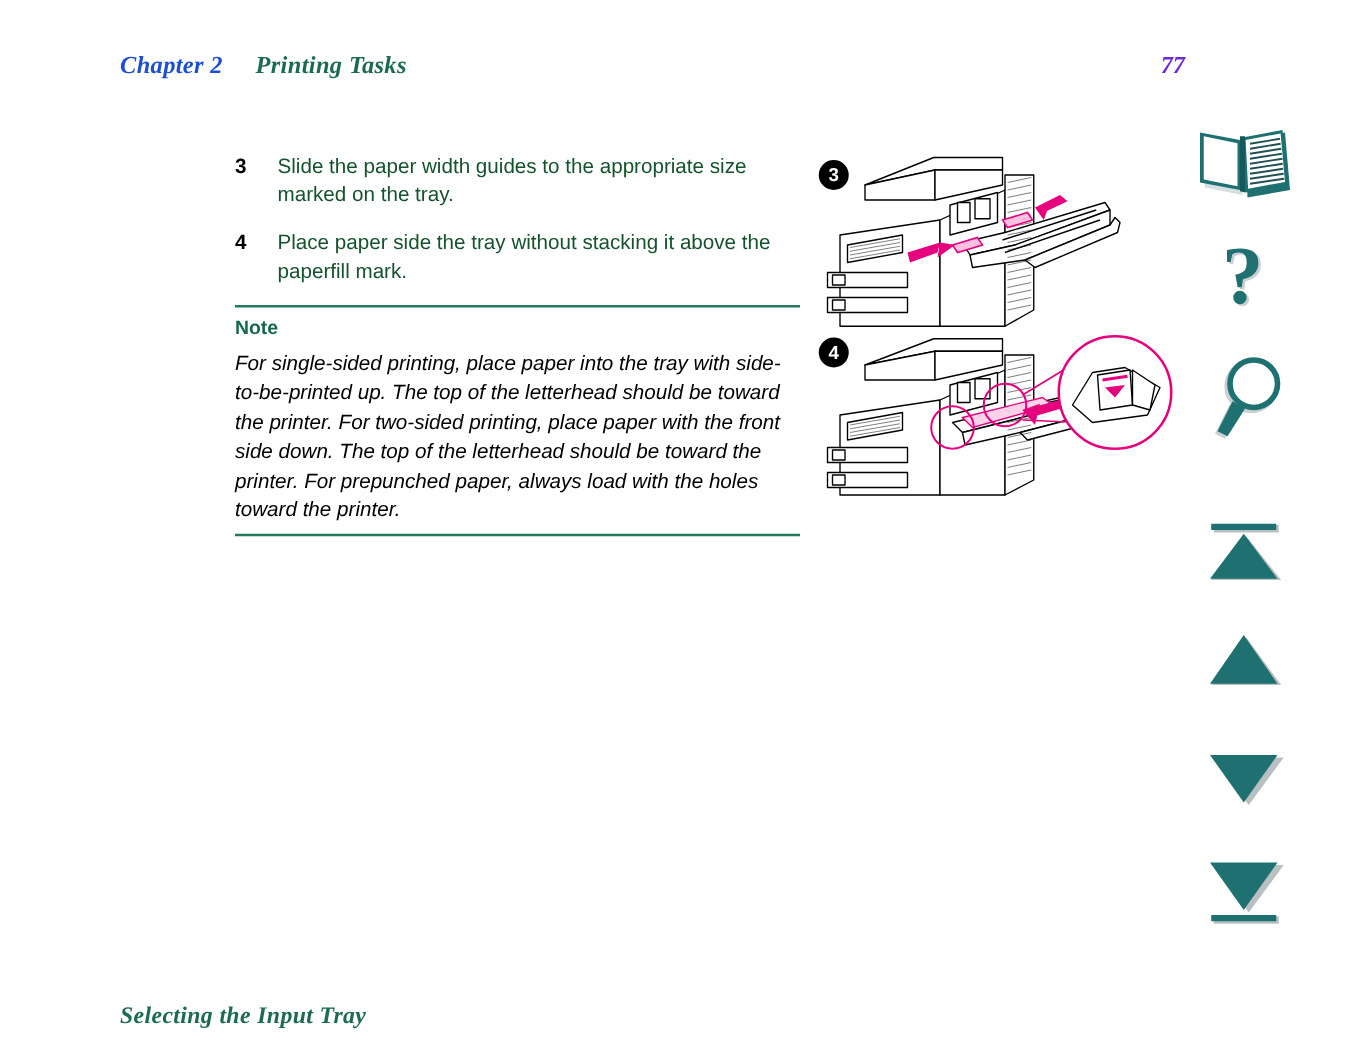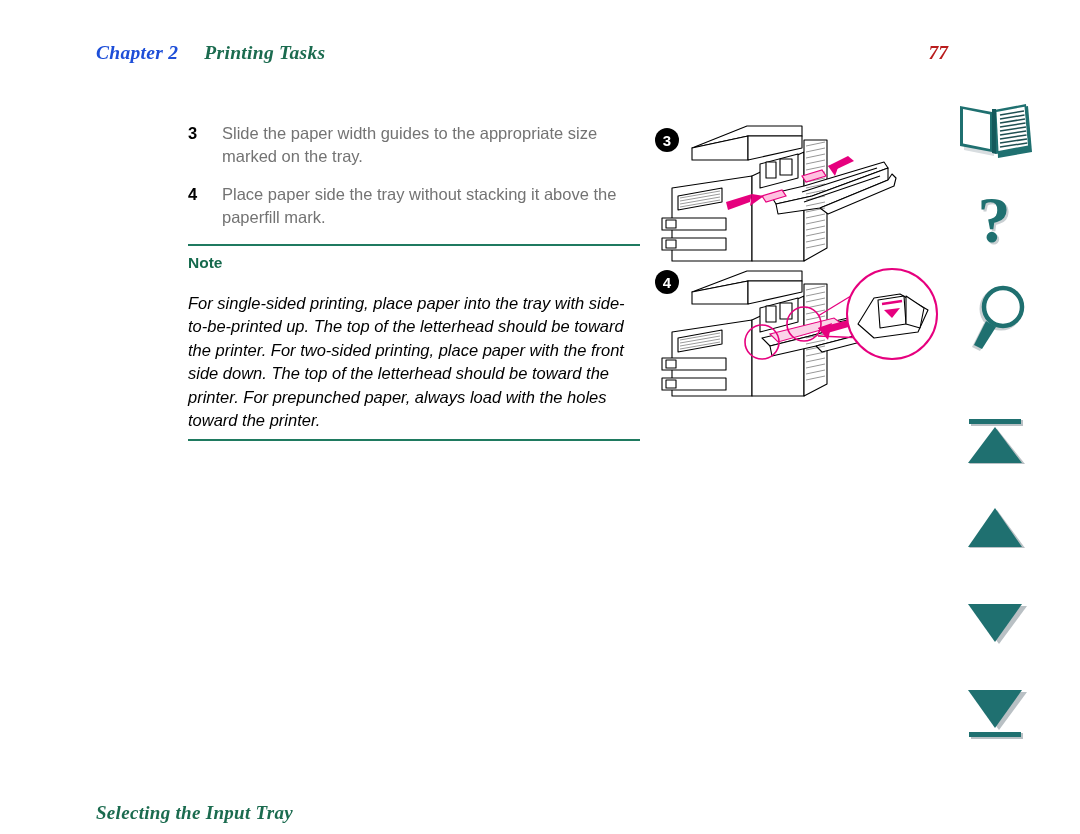--- a/index.html
+++ b/index.html
@@ -41,21 +41,21 @@
     color: #1b6b4f;
     letter-spacing: 0.3px;
     margin-left: 26px;
     white-space: nowrap;
   }
   .hdr-pageno {
     font-family: "Liberation Serif", serif;
     font-style: italic;
     font-weight: bold;
     font-size: 19.5px;
-    color: #b91c1c;
+    color: #6d28d9;
     margin-left: auto;
     padding-right: 36px;
   }
 
   
   .text-col {
     position: absolute;
     left: 188px;
     top: 122px;
     width: 452px;
@@ -67,40 +67,40 @@
   .step-num {
     font-size: 16.5px;
     font-weight: bold;
     color: #000;
     width: 34px;
     flex: 0 0 34px;
     line-height: 1.42;
   }
   .step-text {
     font-size: 16.5px;
-    color: #737373;
+    color: #14532d;
     line-height: 1.42;
     flex: 1;
   }
 
   .note-rule-top {
     border-top: 2.5px solid #1f7a60;
     margin-top: 12px;
     margin-bottom: 7px;
   }
   .note-rule-bottom {
     border-top: 2.5px solid #1f7a60;
     margin-top: 7px;
   }
   .note-label {
     font-size: 15.5px;
     font-weight: bold;
     color: #14694c;
     line-height: 1.3;
-    margin-bottom: 19px;
+    margin-bottom: 7px;
   }
   .note-body {
     font-size: 16.5px;
     color: #000000;
     line-height: 1.42;
     font-style: italic;
   }
 
   
   .illus {

